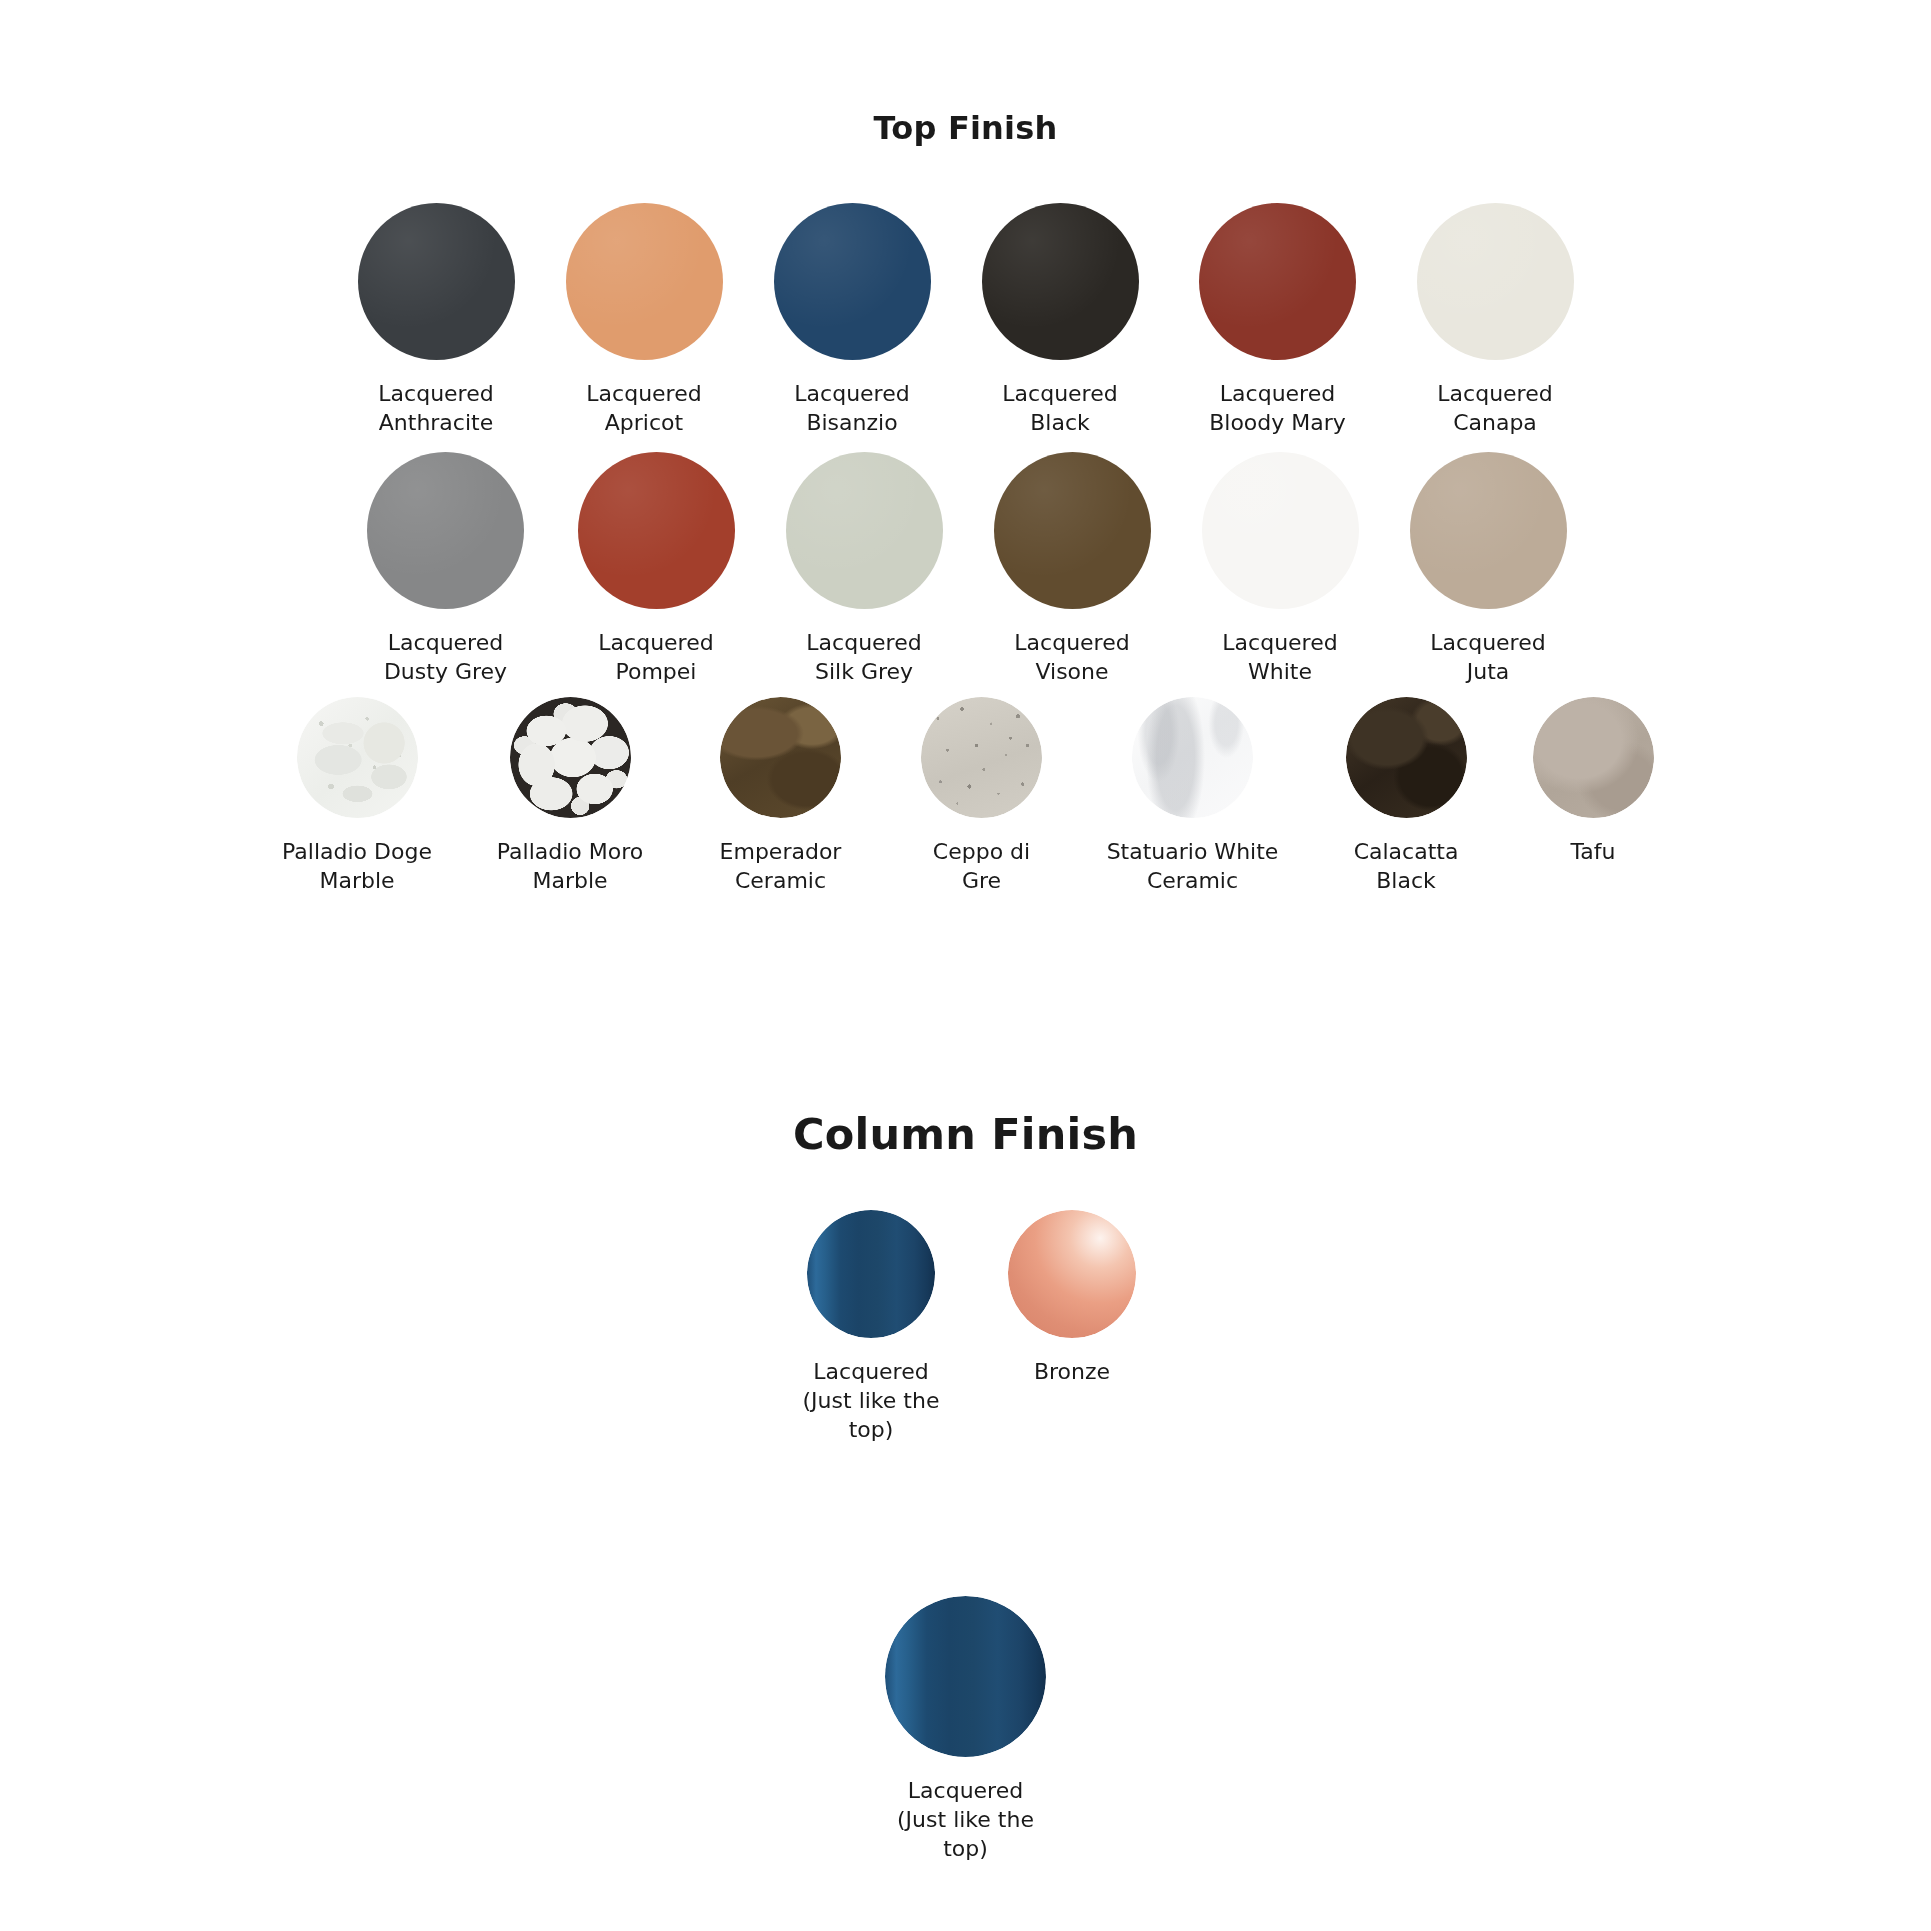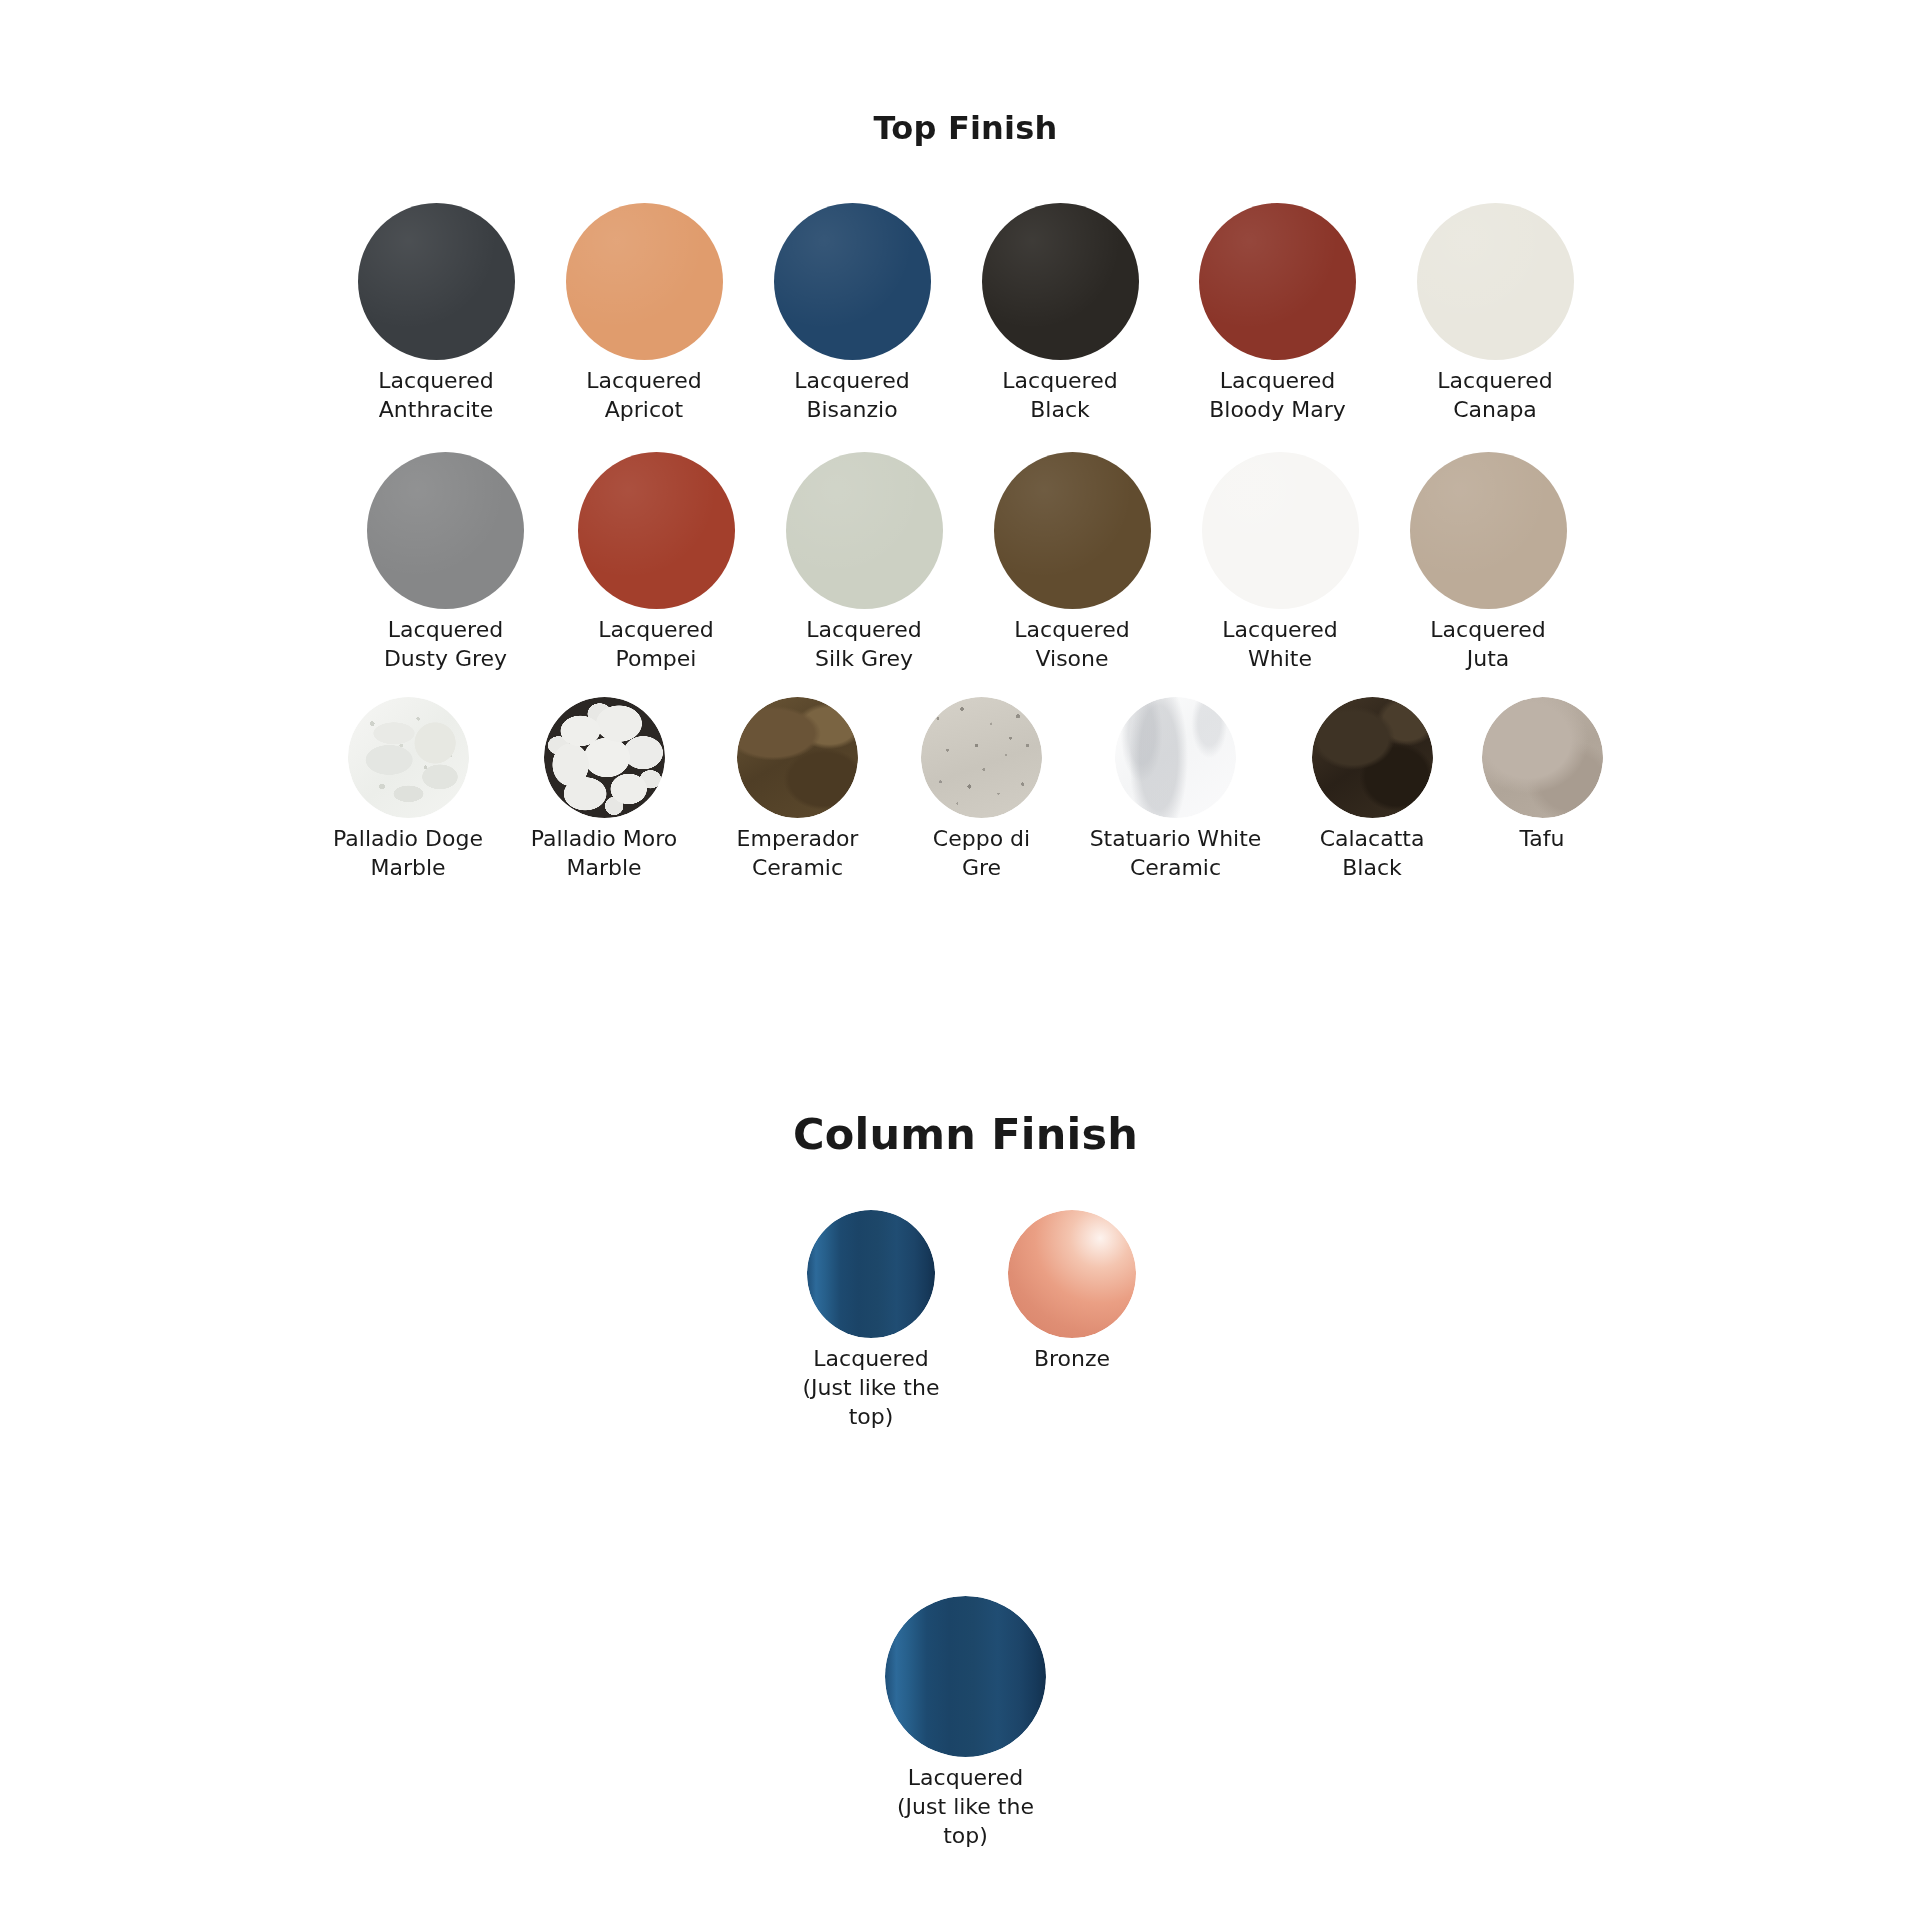--- a/index.html
+++ b/index.html
@@ -35,21 +35,21 @@
   }
 
   .disc{
     border-radius:50%;
     position:relative;
     overflow:hidden;
     flex:0 0 auto;
   }
 
   .caption{
-    margin-top:6px;
+    margin-top:19px;
     text-align:center;
     font-size:22px;
     line-height:29px;
     color:#1a1a1a;
     white-space:pre-line;
   }
 
   
   .tex{position:absolute;inset:0;border-radius:50%;}
 
@@ -273,21 +273,21 @@
     </div>
     <div class="swatch-cell">
       <div class="disc" style="width:157px;height:157px;background:#bcab98;">
           <div class="sheen"></div>
         </div>
       <div class="caption" style="width:164px;">Lacquered
 Juta</div>
     </div>
   </div>
 
-  <div class="row" style="position:absolute;left:0;right:0;top:697px;gap:32px;">
+  <div class="row" style="position:absolute;left:0;right:0;top:697px;gap:49px;">
     <div class="swatch-cell">
       <div class="disc" style="width:121px;height:121px;">
         <div class="tex tex-doge"></div>
       </div>
       <div class="caption" style="width:164px;">Palladio Doge
 Marble</div>
     </div>
     <div class="swatch-cell">
       <div class="disc" style="width:121px;height:121px;">
         <div class="tex tex-moro"></div>

